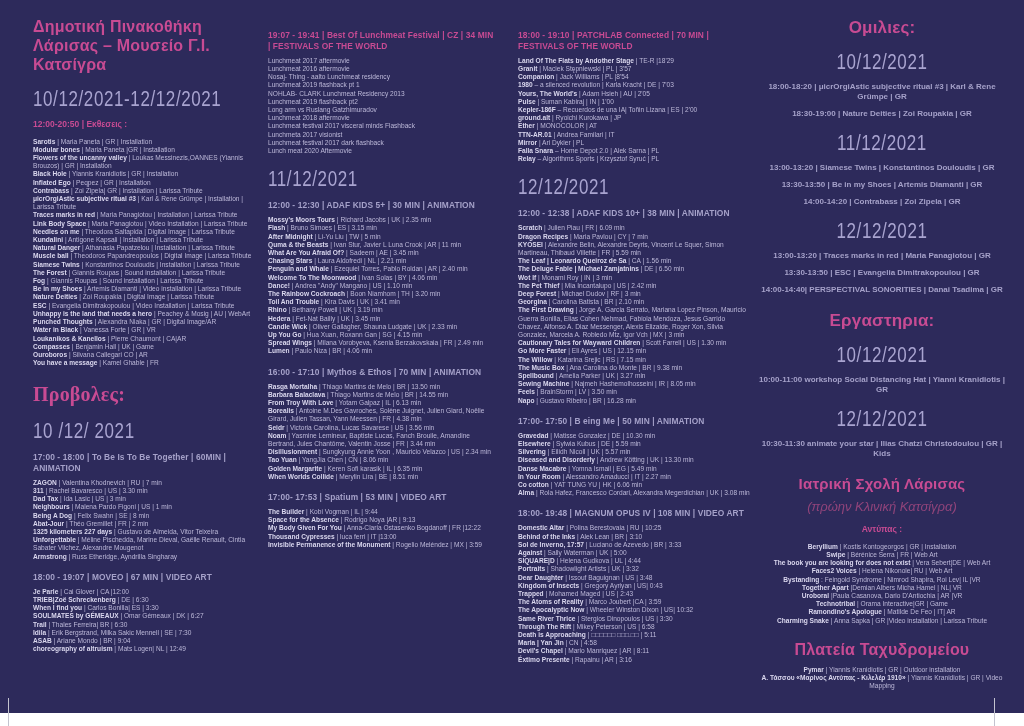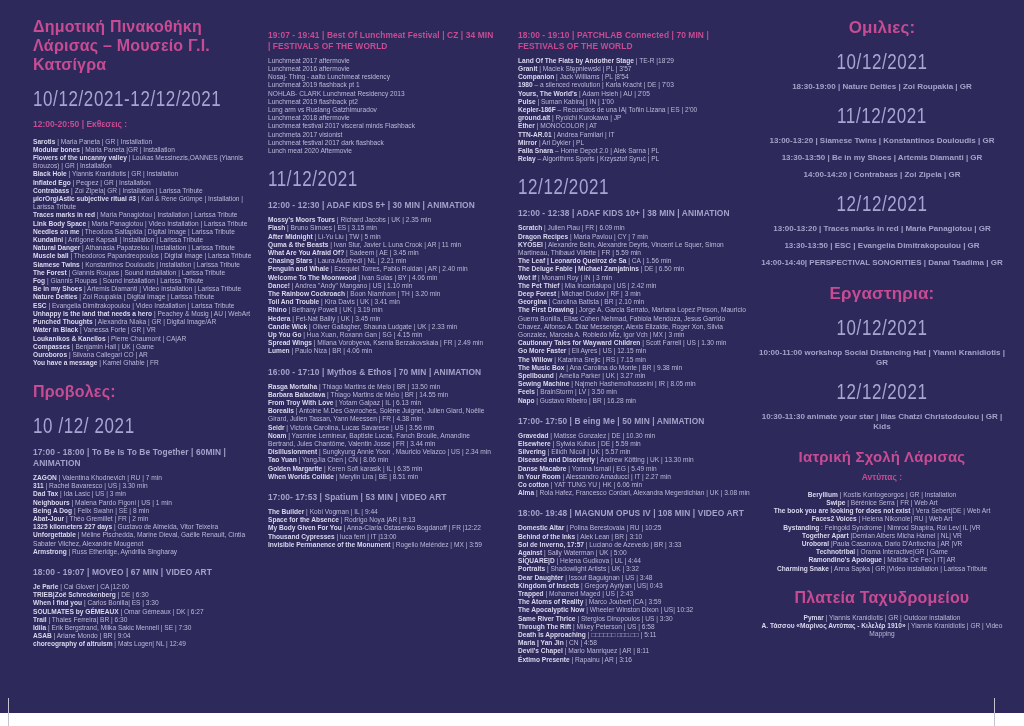--- a/index.html
+++ b/index.html
@@ -66,21 +66,21 @@
         <div class="item"><span class="b">Nature Deities</span><span class="r"> | Zoi Roupakia | Digital Image  | Larissa Tribute</span></div>
         <div class="item"><span class="b">ESC</span><span class="r"> | Evangelia Dimitrakopoulou | Video Installation | Larissa Tribute</span></div>
         <div class="item"><span class="b">Unhappy is the land that needs a hero</span><span class="r"> | Peachey &amp; Mosig | AU | WebArt</span></div>
         <div class="item"><span class="b">Punched Thoughts</span><span class="r"> | Alexandra Niaka | GR | Digital Image/AR</span></div>
         <div class="item"><span class="b">Water in Black</span><span class="r"> | Vanessa Forte | GR | VR</span></div>
         <div class="item"><span class="b">Loukanikos &amp; Kanellos</span><span class="r"> | Pierre Chaumont | CA|AR</span></div>
         <div class="item"><span class="b">Compasses</span><span class="r"> | Benjamin Hall | UK | Game</span></div>
         <div class="item"><span class="b">Ouroboros</span><span class="r"> | Silvana Callegari CO | AR</span></div>
         <div class="item"><span class="b">You have a message</span><span class="r"> | Kamel Ghable | FR</span></div>
       </div>
-      <div class="pinkhead" style="font-size: 16px;">Προβολες:</div>
+      <div class="pinkhead" style="font-size: 20px; font-family: Liberation Serif, serif;">Προβολες:</div>
       <div class="bigdate">10 /12/ 2021</div>
       <div class="heading lav">17:00 - 18:00 | To Be Is To Be Together | 60MIN | ANIMATION</div>
       <div class="list">
         <div class="item"><span class="b">ZAGON</span><span class="r"> | Valentina Khodnevich | RU | 7 min</span></div>
         <div class="item"><span class="b">311</span><span class="r"> | Rachel Bavaresco | US | 3.30 min</span></div>
         <div class="item"><span class="b">Dad Tax</span><span class="r"> | Ida Lasic | US | 3 min</span></div>
         <div class="item"><span class="b">Neighbours</span><span class="r"> | Malena Pardo Figoni | US | 1 min</span></div>
         <div class="item"><span class="b">Being A Dog</span><span class="r"> | Felix Swahn | SE | 8 min</span></div>
         <div class="item"><span class="b">Abat-Jour</span><span class="r"> | Théo Gremillet | FR | 2 min</span></div>
         <div class="item"><span class="b">1325 kilometers 227 days</span><span class="r"> | Gustavo de Almeida, Vitor Teixeira</span></div>
@@ -226,20 +226,21 @@
         <div class="item"><span class="b">Death is Approaching</span><span class="r"> | □□□□□□ □□□.□□ | 5:11</span></div>
         <div class="item"><span class="b">Maria | Yan Jin</span><span class="r"> | CN | 4:58</span></div>
         <div class="item"><span class="b">Devil's Chapel</span><span class="r"> | Mario Manriquez | AR | 8:11</span></div>
         <div class="item"><span class="b">Éxtimo Presente</span><span class="r"> | Rapainu | AR | 3:16</span></div>
       </div>
     </div>
   <div class="col col4">
       <div class="pinkhead" style="font-size: 17px;">Ομιλιες:</div>
       <div class="bigdate">10/12/2021</div>
       <div class="talks">
+        <div class="item">18:00-18:20 | μicrOrgiAstic subjective ritual #3 | Karl &amp; Rene Grümpe | GR</div>
         <div class="item">18:30-19:00 | Nature Deities | Zoi Roupakia | GR</div>
       </div>
       <div class="bigdate">11/12/2021</div>
       <div class="talks">
         <div class="item">13:00-13:20 | Siamese Twins | Konstantinos Douloudis | GR</div>
         <div class="item">13:30-13:50 | Be in my Shoes | Artemis Diamanti | GR</div>
         <div class="item">14:00-14:20 | Contrabass | Zoi Zipela | GR</div>
       </div>
       <div class="bigdate">12/12/2021</div>
       <div class="talks">
@@ -250,20 +251,21 @@
       <div class="pinkhead" style="font-size: 17px;">Εργαστηρια:</div>
       <div class="bigdate">10/12/2021</div>
       <div class="talks">
         <div class="item">10:00-11:00 workshop Social Distancing Hat | Yianni Kranidiotis | GR</div>
       </div>
       <div class="bigdate">12/12/2021</div>
       <div class="talks">
         <div class="item">10:30-11:30 animate your star | Ilias Chatzi Christodoulou | GR | Kids</div>
       </div>
       <div class="pinkhead" style="font-size: 15px;">Ιατρική Σχολή Λάρισας</div>
+      <div class="pinksub">(πρώην Κλινική Κατσίγρα)</div>
       <div class="pinklabel">Αντύπας :</div>
       <div class="list">
         <div class="item"><span class="b">Beryllium</span><span class="r"> | Kostis Kontogeorgos | GR | Installation</span></div>
         <div class="item"><span class="b">Swipe</span><span class="r"> | Bérénice Serra | FR | Web Art</span></div>
         <div class="item"><span class="b">The book you are looking for does not exist</span><span class="r"> | Vera Sebert|DE | Web Art</span></div>
         <div class="item"><span class="b">Faces2 Voices</span><span class="r"> | Helena Nikonole| RU | Web Art</span></div>
         <div class="item"><span class="b">Bystanding</span><span class="r"> : Feingold Syndrome | Nimrod Shapira, Roi Lev| IL |VR</span></div>
         <div class="item"><span class="b">Together Apart</span><span class="r"> |Demian Albers Micha Hamel  | NL| VR</span></div>
         <div class="item"><span class="b">Uroboral</span><span class="r"> |Paula Casanova, Dario D'Antiochia | AR |VR</span></div>
         <div class="item"><span class="b">Technotribal</span><span class="r"> | Orama Interactive|GR | Game</span></div>

